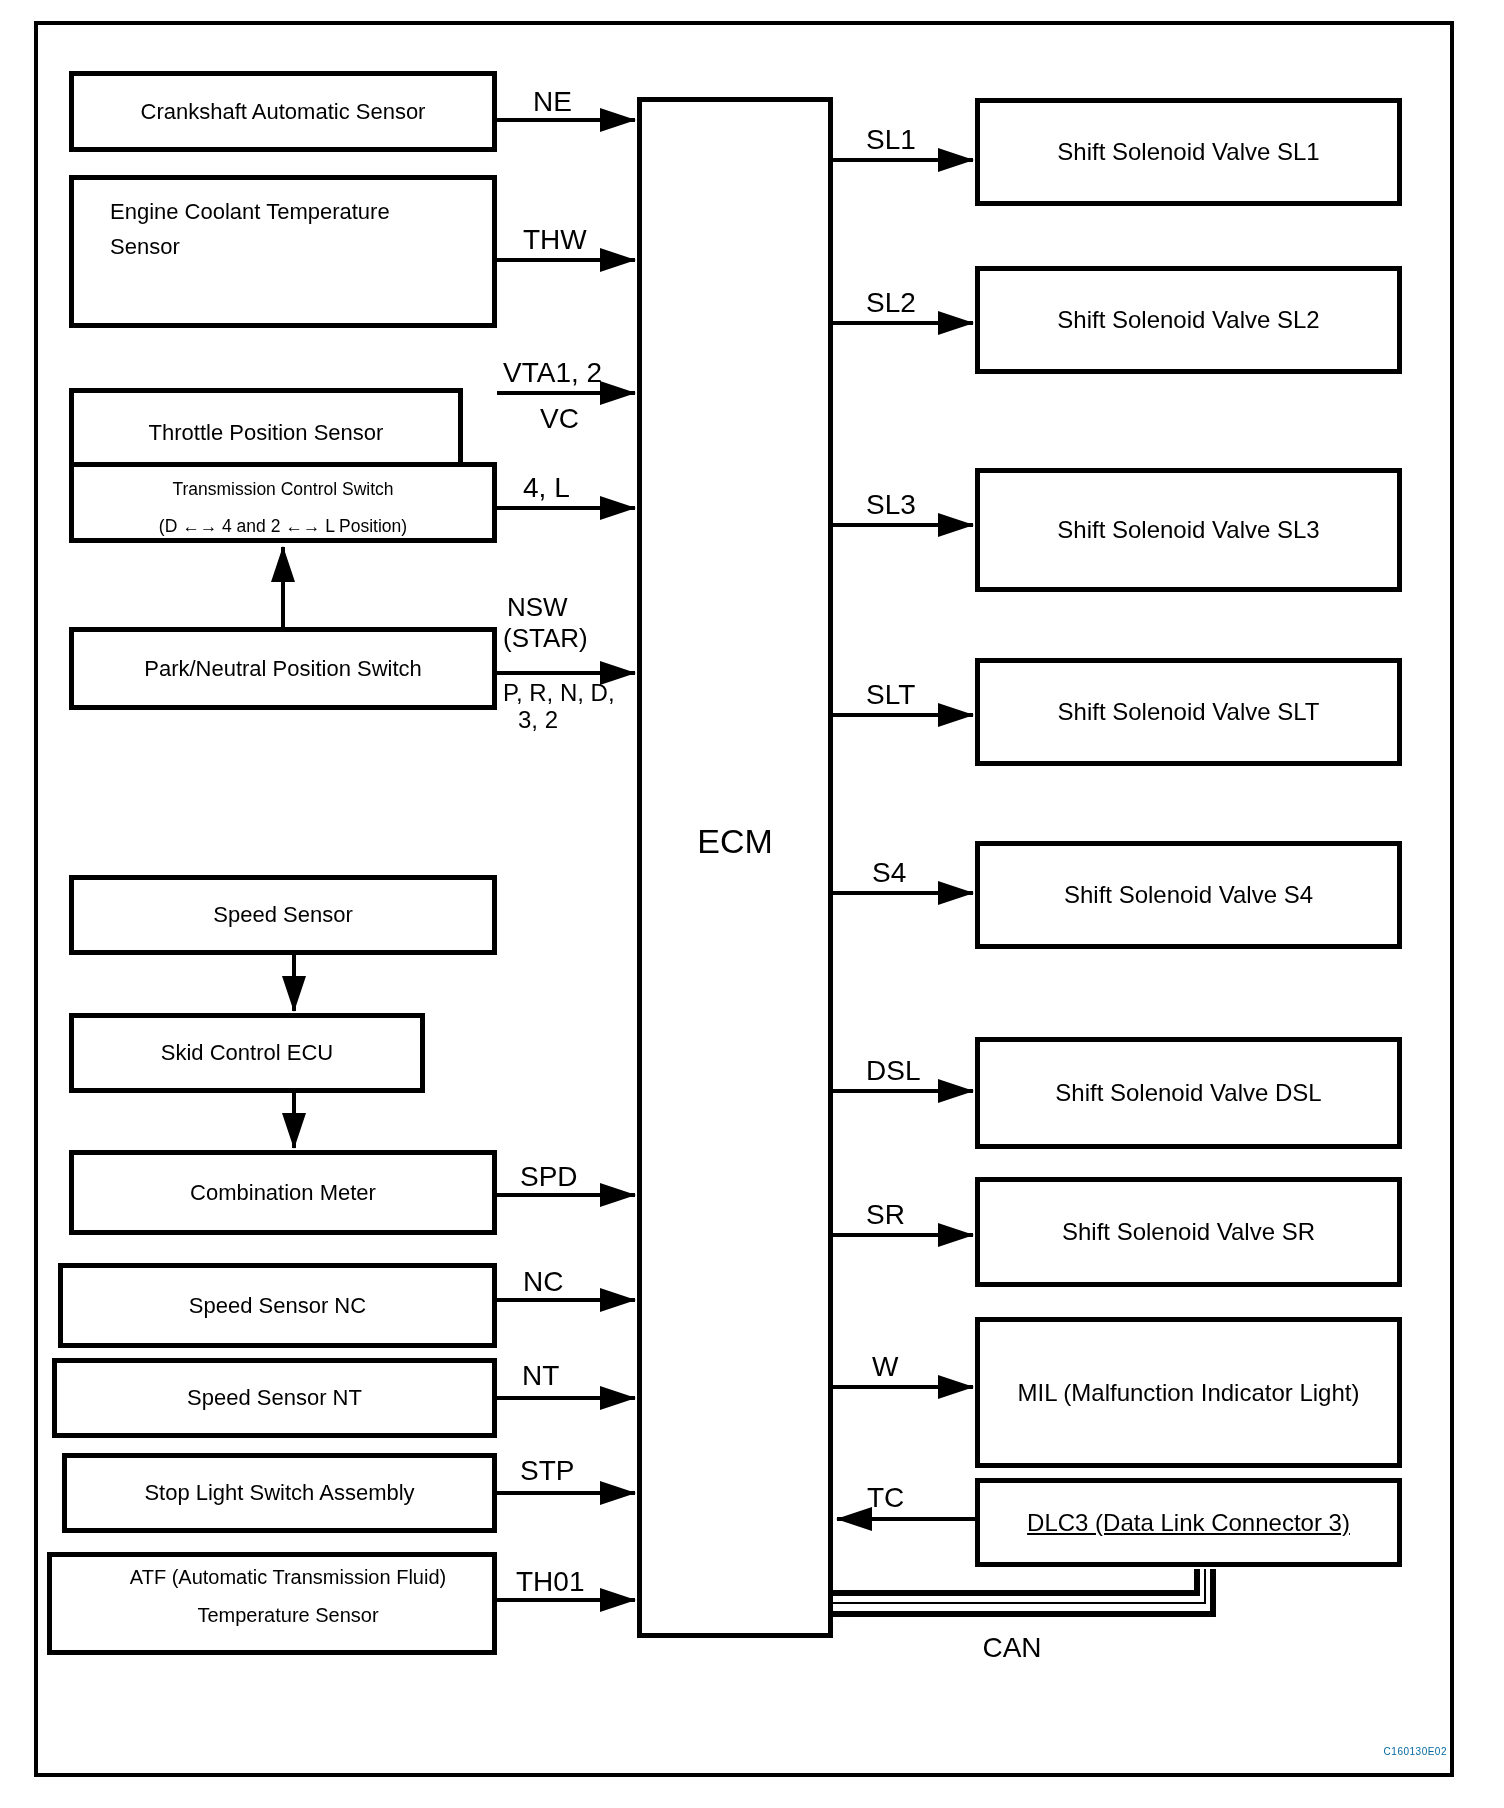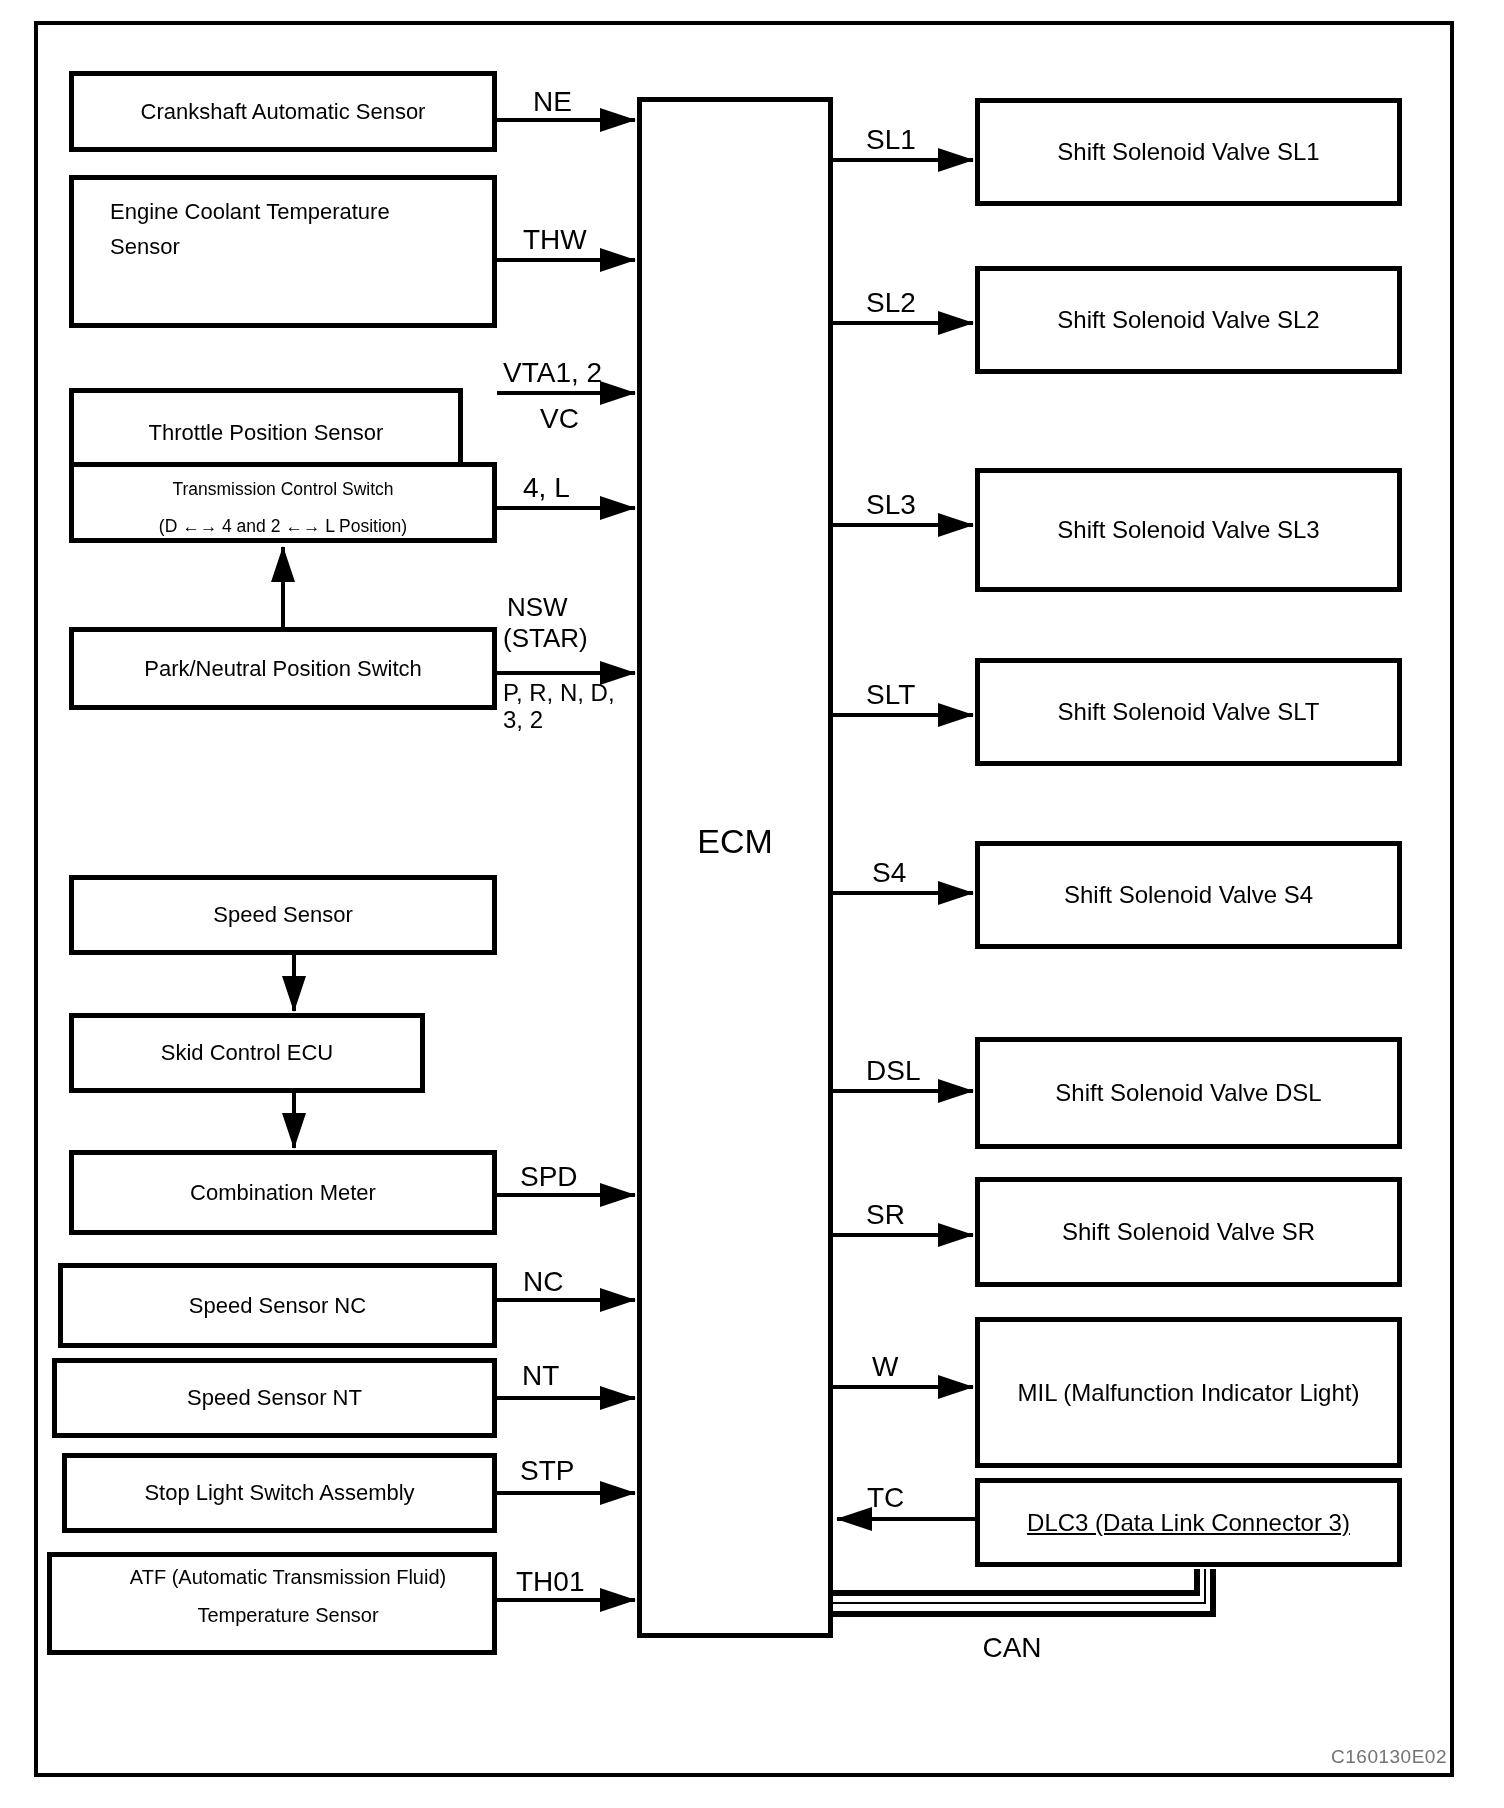--- a/index.html
+++ b/index.html
@@ -10,21 +10,21 @@
   .box{position:absolute;border:5px solid #000;box-sizing:border-box;background:#fff;
        display:flex;align-items:center;justify-content:center;text-align:center;
        font-size:22px;line-height:1.25;}
   .box.rt{font-size:24px;}
   .box.col{flex-direction:column;align-items:flex-start;justify-content:flex-start;text-align:left;}
   .sig{position:absolute;font-size:28px;white-space:nowrap;}
   .sig.sm{font-size:26px;}
   .ecm-label{position:absolute;left:637px;top:822px;width:196px;text-align:center;
              font-size:34px;}
   .can-label{position:absolute;left:962px;top:1632px;width:100px;text-align:center;font-size:28px;}
-  .footer-code{position:absolute;top:1746px;right:57px;font-size:19px;color:#737373;letter-spacing:0.5px;}
+  .footer-code{position:absolute;top:1746px;right:57px;font-size:10px;color:#0369a1;letter-spacing:0.5px;}
   svg.wires{position:absolute;left:0;top:0;width:1504px;height:1808px;}
   svg.wires line, svg.wires polyline{stroke:#000;fill:none;}
 </style>
 </head>
 <body>
 
 <div class="canvas">
   <div class="frame"></div>
 
   <svg class="wires" viewBox="0 0 1504 1808">
@@ -148,21 +148,21 @@
   </div>
 
   <div class="sig" style="left:533px;top:86px;">NE</div>
   <div class="sig" style="left:523px;top:224px;">THW</div>
   <div class="sig" style="left:503px;top:357px;">VTA1, 2</div>
   <div class="sig" style="left:540px;top:403px;">VC</div>
   <div class="sig" style="left:523px;top:472px;">4, L</div>
   <div class="sig sm" style="left:507px;top:592px;">NSW</div>
   <div class="sig sm" style="left:503px;top:623px;">(STAR)</div>
   <div class="sig sm" style="left:503px;top:679px;font-size:24px;">P, R, N, D,</div>
-  <div class="sig sm" style="left:503px;top:706px;font-size:24px;">3, 2</div>
+  <div class="sig sm" style="left:518px;top:706px;font-size:24px;">3, 2</div>
   <div class="sig" style="left:520px;top:1161px;">SPD</div>
   <div class="sig" style="left:523px;top:1266px;">NC</div>
   <div class="sig" style="left:522px;top:1360px;">NT</div>
   <div class="sig" style="left:520px;top:1455px;">STP</div>
   <div class="sig" style="left:516px;top:1566px;">TH01</div>
 
   <div class="sig" style="left:866px;top:124px;">SL1</div>
   <div class="sig" style="left:866px;top:287px;">SL2</div>
   <div class="sig" style="left:866px;top:489px;">SL3</div>
   <div class="sig" style="left:866px;top:679px;">SLT</div>

